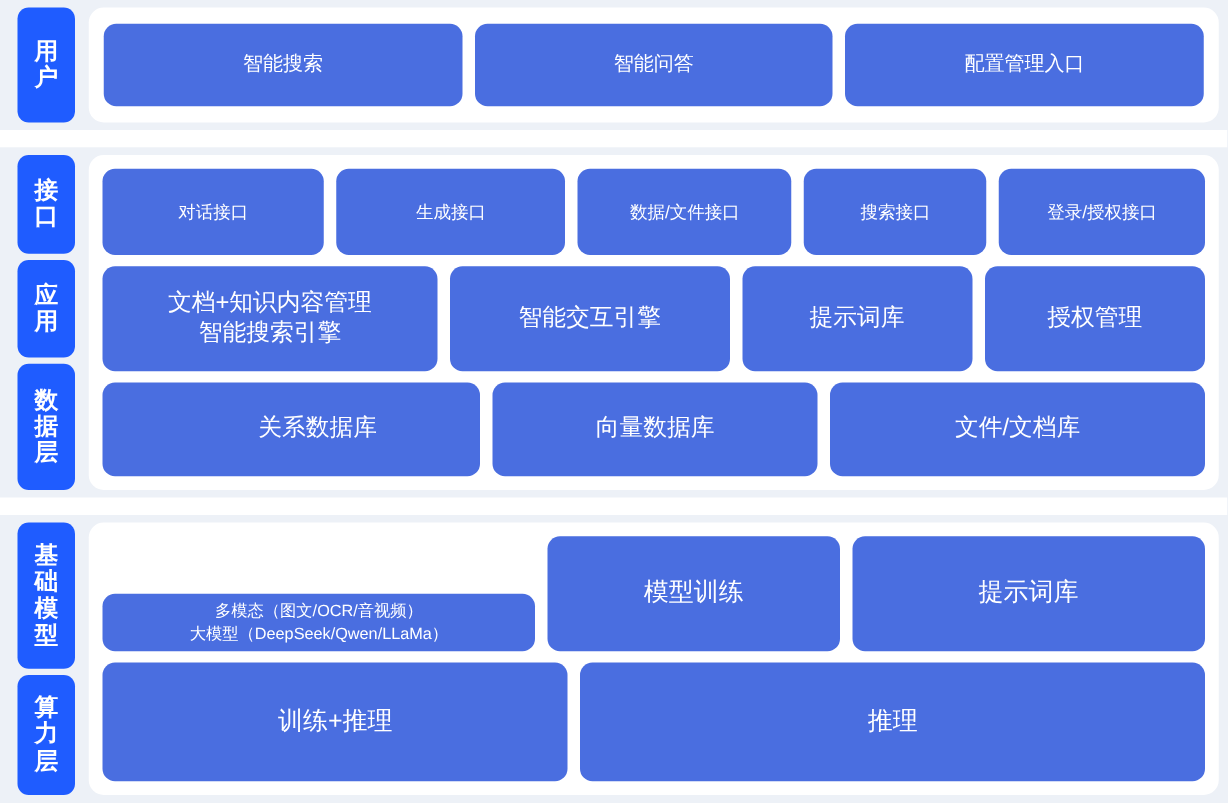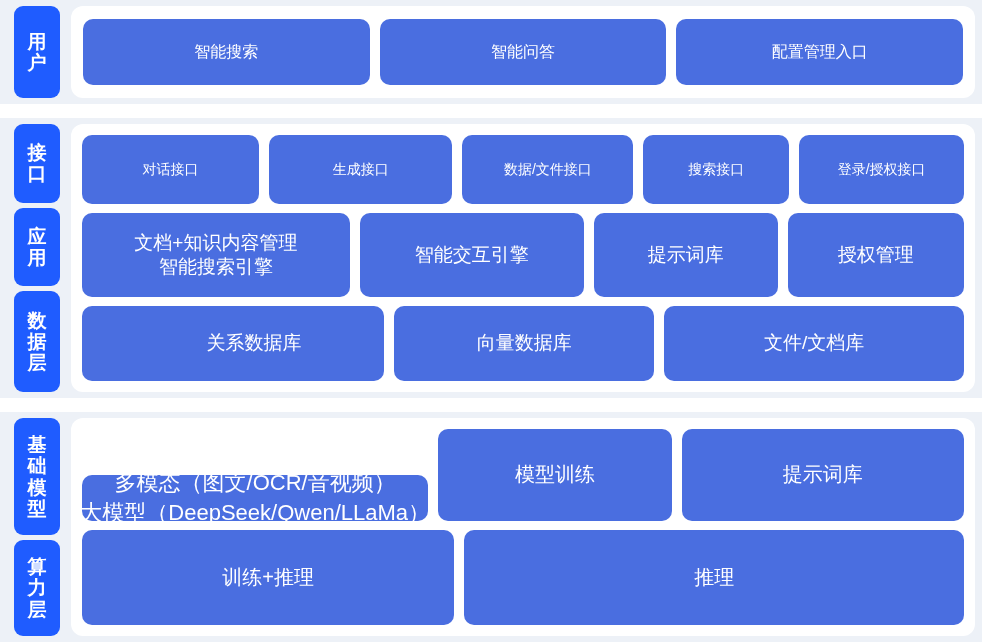--- a/index.html
+++ b/index.html
@@ -109,21 +109,21 @@
 
   
   #section-user .card { padding: 13px 12px; }
   #section-user .box { font-size: 16px; }
 
   #section-core .box { font-size: 19px; }
   #section-core .row-api .box { font-size: 14px; }
 
   #section-model .box { font-size: 20px; }
   #section-model .row-foundation .box-multimodal {
-    font-size: 22px;
+    font-size: 13px;
     line-height: 1.35;
     margin-top: 46px;
   }
 </style>
 </head>
 <body>
 
 <div class="diagram">
 
   <div class="section" id="section-user" style="flex: 0 0 104px;">

